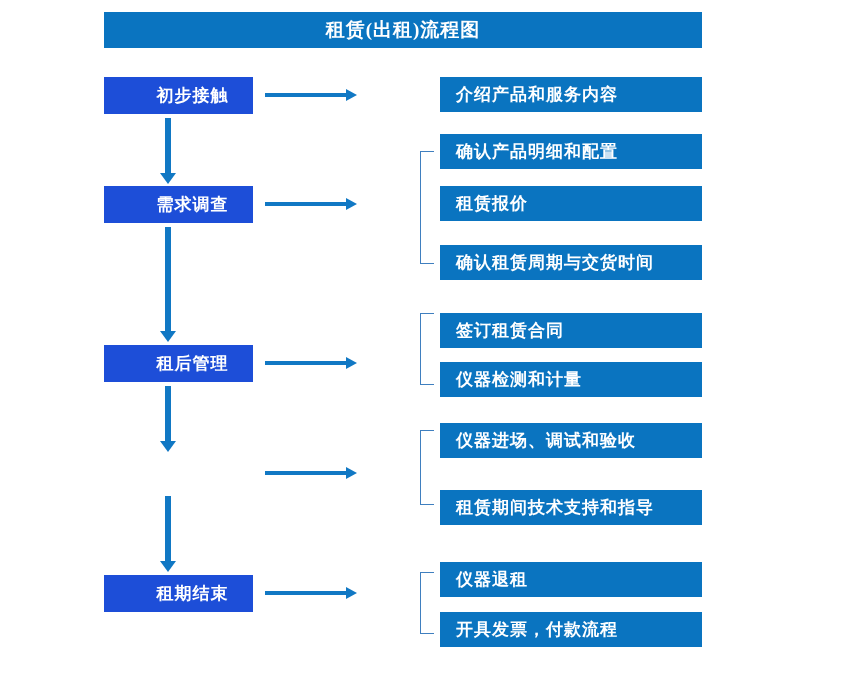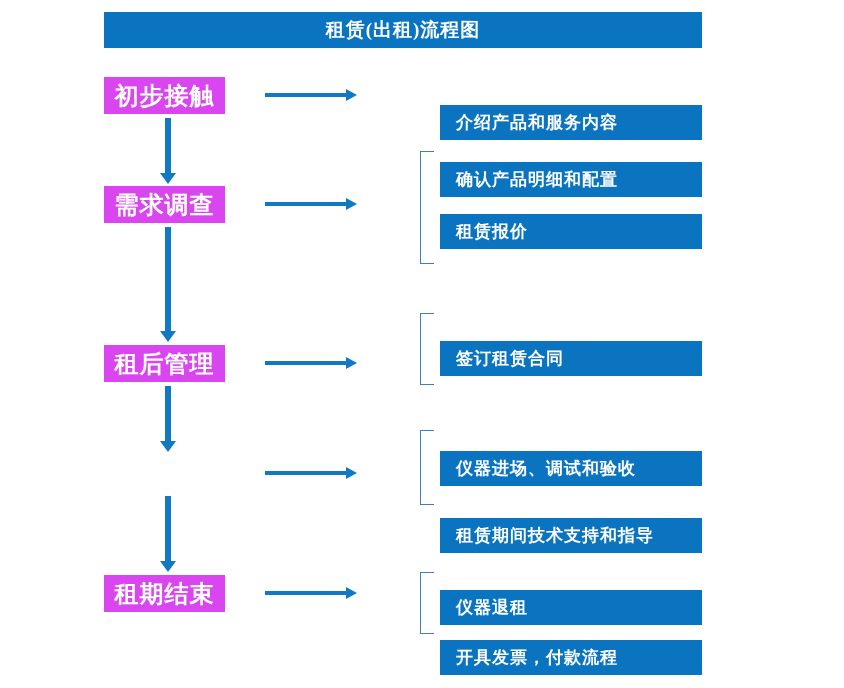--- a/index.html
+++ b/index.html
@@ -30,48 +30,48 @@
     color: #ffffff;
     font-size: 19px;
     font-weight: bold;
     display: flex;
     align-items: center;
     justify-content: center;
     letter-spacing: 1px;
   }
   .stage-box {
     position: absolute;
-    background: #d946ef;
+    background: #1d4ed8;
     color: #ffffff;
-    font-size: 24px;
+    font-size: 17px;
     font-weight: bold;
     display: flex;
     align-items: center;
     justify-content: center;
     letter-spacing: 1px;
     left: 104px;
     width: 121px;
     height: 37px;
+    padding-left: 28px;
   }
   .detail-box {
     position: absolute;
     background: #0a74c0;
     color: #ffffff;
     font-size: 17px;
     font-weight: bold;
     display: flex;
     align-items: center;
     justify-content: flex-start;
     padding-left: 16px;
     box-sizing: border-box;
     letter-spacing: 1px;
     left: 440px;
     width: 262px;
     height: 35px;
-    margin-top: 28px;
   }
   .v-arrow {
     position: absolute;
     left: 160px;
     width: 16px;
   }
   .v-arrow .shaft {
     position: absolute;
     left: 5px;
     top: 0;
@@ -173,19 +173,21 @@
   </div>
 
   <div class="bracket" style="top:151px;height:113px"></div>
   <div class="bracket" style="top:313px;height:72px"></div>
   <div class="bracket" style="top:430px;height:75px"></div>
   <div class="bracket" style="top:572px;height:62px"></div>
 
   <div class="detail-box" style="top:77px">介绍产品和服务内容</div>
   <div class="detail-box" style="top:134px">确认产品明细和配置</div>
   <div class="detail-box" style="top:186px">租赁报价</div>
+  <div class="detail-box" style="top:245px">确认租赁周期与交货时间</div>
   <div class="detail-box" style="top:313px">签订租赁合同</div>
+  <div class="detail-box" style="top:362px">仪器检测和计量</div>
   <div class="detail-box" style="top:490px">租赁期间技术支持和指导</div>
   <div class="detail-box" style="top:423px">仪器进场、调试和验收</div>
   <div class="detail-box" style="top:612px">开具发票，付款流程</div>
   <div class="detail-box" style="top:562px">仪器退租</div>
 
 </div>
 
 </body></html>

